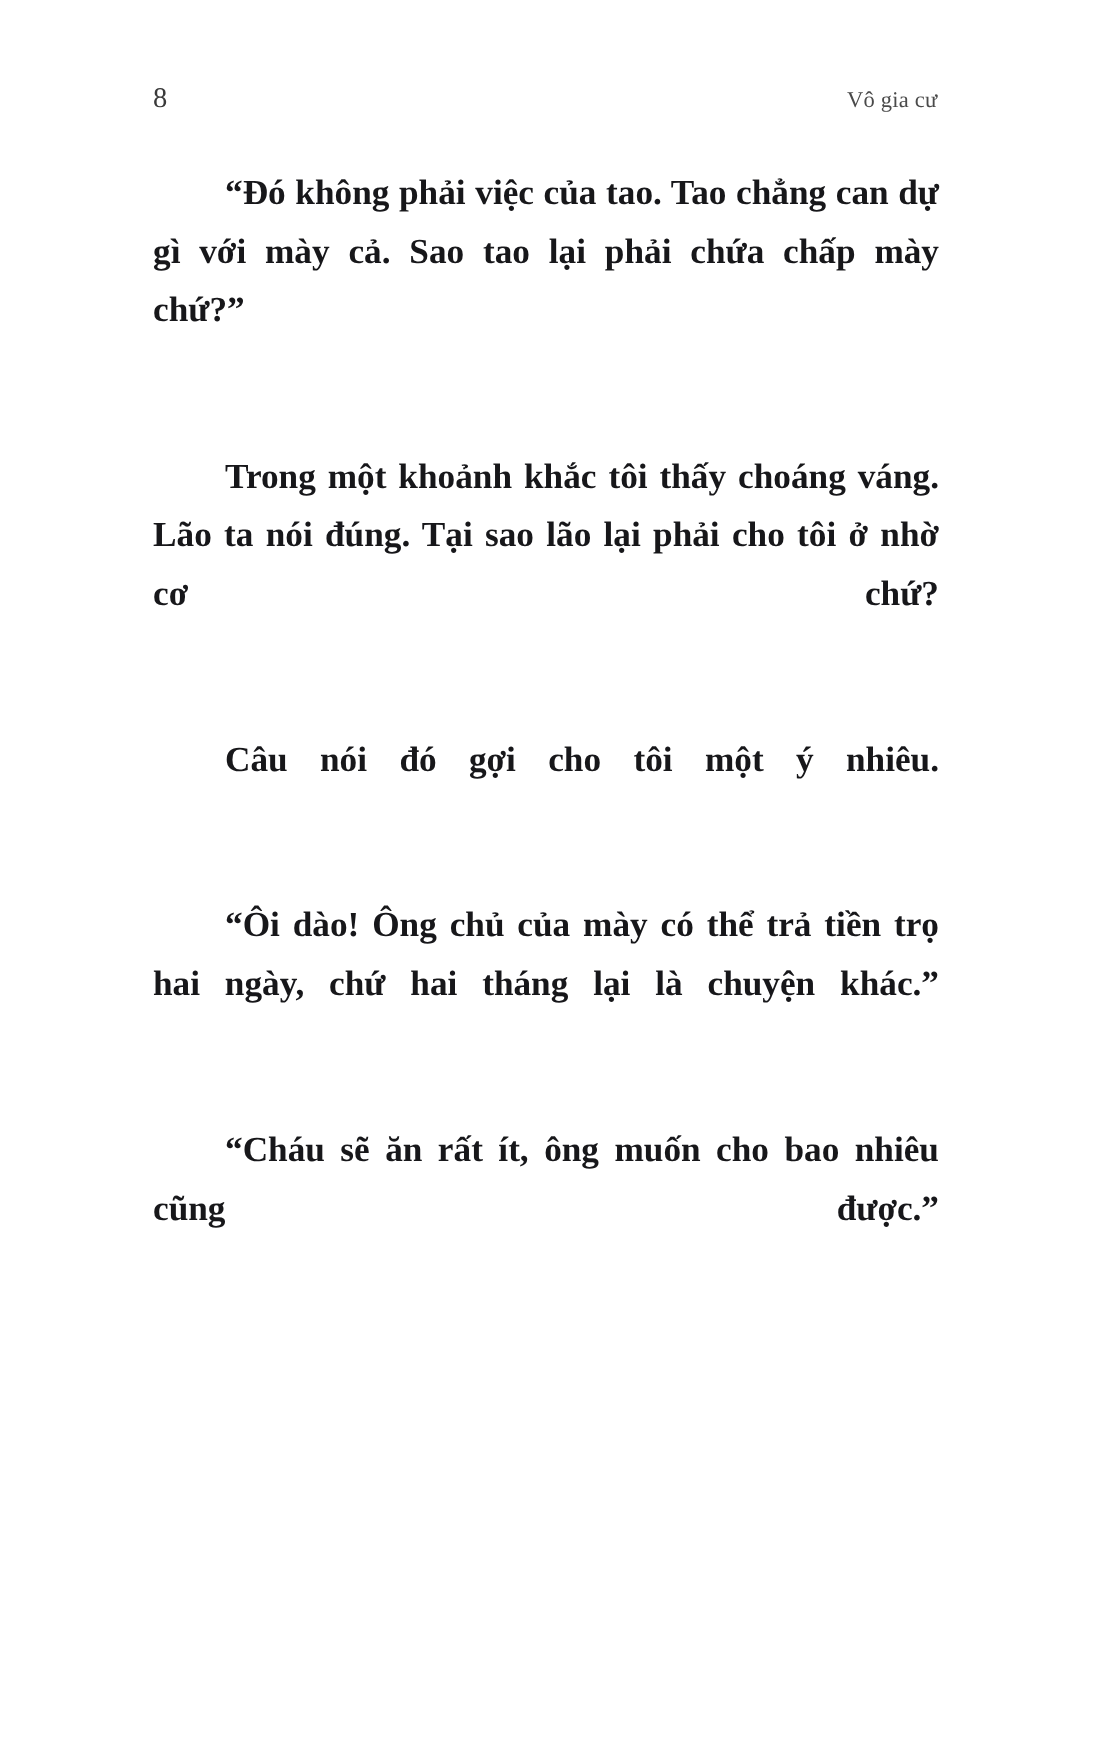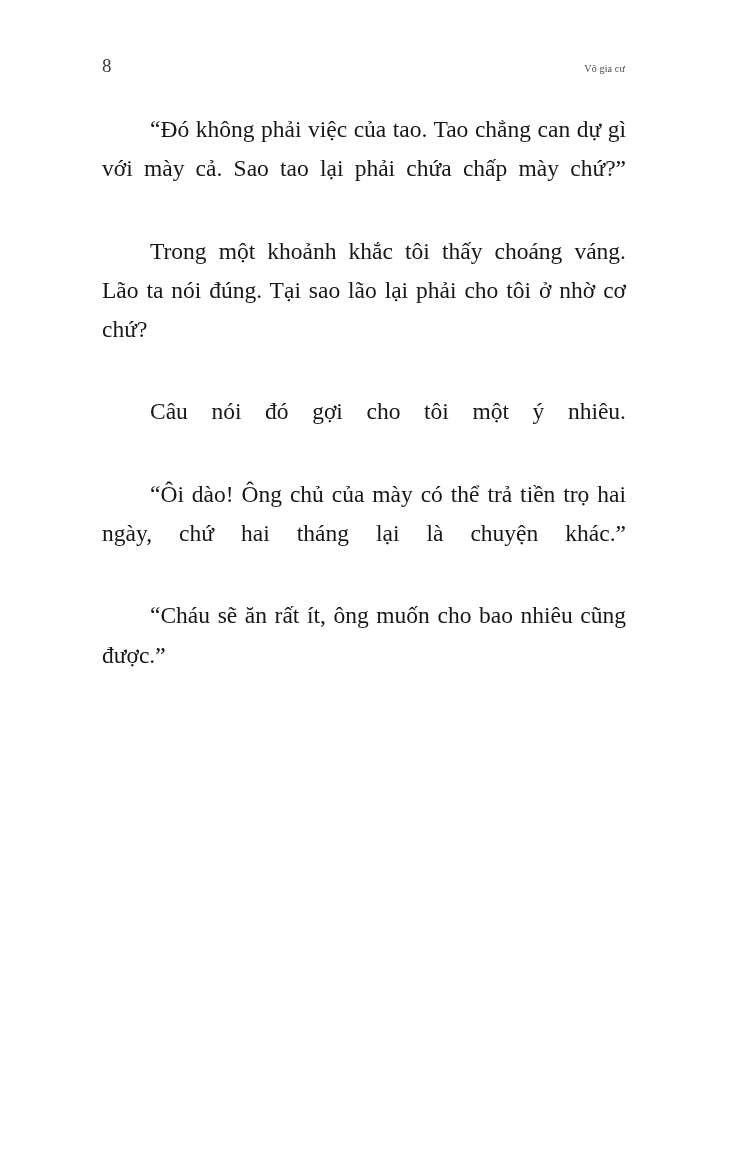--- a/index.html
+++ b/index.html
@@ -33,21 +33,21 @@
   }
 
   .folio {
     font-size: 19px;
     color: #3a3a3a;
     letter-spacing: 0.2px;
     line-height: 1;
   }
 
   .head-title {
-    font-size: 10px;
+    font-size: 15px;
     color: #4a4a4a;
     letter-spacing: 0.15px;
     line-height: 1;
   }
 
   
   .textblock {
     position: absolute;
     top: 110px;
     left: 102px;
@@ -58,24 +58,25 @@
     margin: 0;
     font-size: 23.5px;
     line-height: 39.2px;
     color: #17171a;
     text-align: justify;
     text-justify: inter-word;
     text-indent: 48px;
     hyphens: none;
     -webkit-hyphens: none;
     word-spacing: 0.2px;
+    font-weight: bold;
   }
 
   .para + .para {
-    margin-top: 4px;
+    margin-top: 32px;
   }
 
   
   .para::after {
     content: "";
     display: inline-block;
     width: 100%;
   }
 </style>
 </head>

